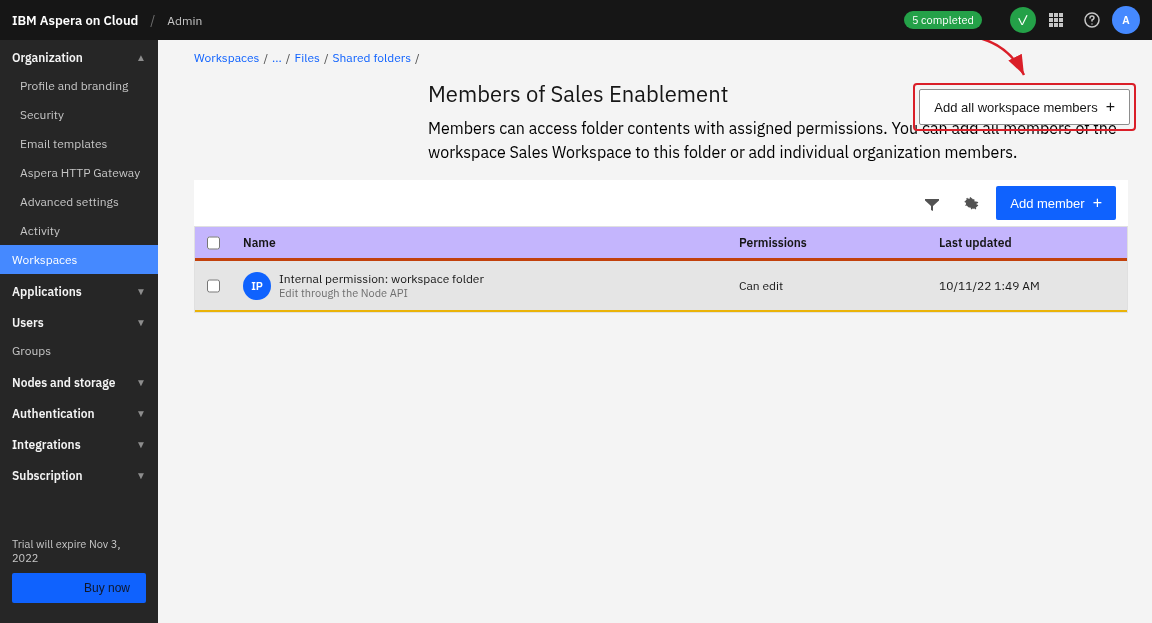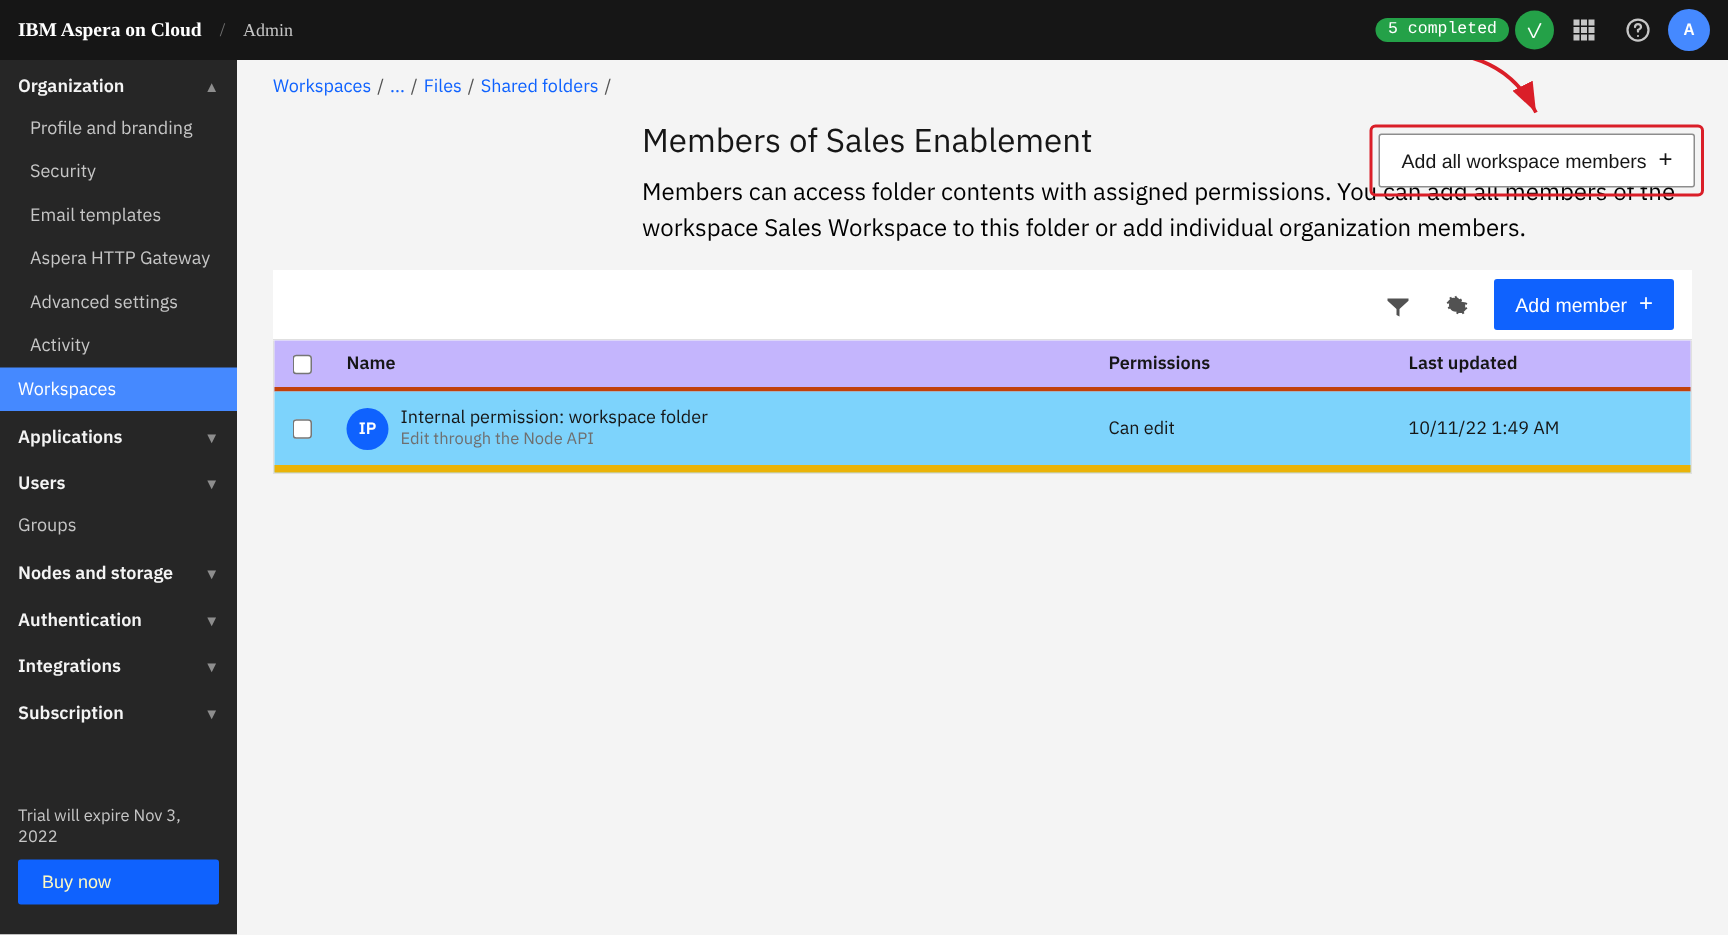--- a/index.html
+++ b/index.html
@@ -10,33 +10,32 @@
       background: #161616;
       color: #fff;
       height: 40px;
       display: flex;
       align-items: center;
       justify-content: space-between;
       padding: 0 12px;
       flex-shrink: 0;
       z-index: 100;
     }
-    .topbar-left { display: flex; align-items: center; gap: 8px; font-family: Liberation Serif, serif; }
+    .topbar-left { display: flex; align-items: center; gap: 8px; }
     .topbar-logo { font-size: 13px; font-weight: 600; color: #fff; }
     .topbar-divider { color: #6f6f6f; margin: 0 4px; }
     .topbar-admin { color: #c6c6c6; font-size: 12px; }
     .topbar-right { display: flex; align-items: center; gap: 4px; }
     .topbar-badge {
       background: #24a148;
       color: #fff;
       border-radius: 10px;
       padding: 2px 8px;
       font-size: 11px;
-      margin-right: 0;
-      font-family: Liberation Mono, monospace;
+      margin-right: 24px;
     }
     .topbar-icon-btn {
       background: none;
       border: none;
       color: #c6c6c6;
       cursor: pointer;
       width: 32px;
       height: 32px;
       display: flex;
       align-items: center;
@@ -55,21 +54,21 @@
     .green-check {
       background: #24a148;
       border-radius: 50%;
       width: 26px; height: 26px;
       display: flex; align-items: center; justify-content: center;
       color: #fff;
       font-size: 14px;
     }
 
     
-    .layout { display: flex; flex: 1; overflow: hidden; }
+    .layout { display: flex; flex: 1; overflow: hidden; gap: 12px; }
 
     
     .sidebar {
       width: 158px;
       background: #262626;
       color: #f4f4f4;
       flex-shrink: 0;
       display: flex;
       flex-direction: column;
       overflow-y: auto;
@@ -96,28 +95,28 @@
     .sidebar-label-only {
       padding: 7px 12px;
       font-size: 12px;
       color: #c6c6c6;
       cursor: pointer;
     }
     .sidebar-label-only.active { background: #4589ff; color: #fff; }
     .trial-text { font-size: 11px; color: #c6c6c6; margin-bottom: 8px; }
     .buy-btn {
       background: #0f62fe;
-      color: #fef9c3;
+      color: #0f172a;
       border: none;
       border-radius: 2px;
       padding: 8px 16px;
       font-size: 12px;
       cursor: pointer;
       width: 100%;
-      text-align: left;
+      text-align: right;
     }
 
     
     .main { flex: 1; overflow-y: auto; background: #f4f4f4; display: flex; flex-direction: column; }
 
     
     .breadcrumb {
       padding: 10px 24px 6px 24px;
       font-size: 12px;
       color: #0f62fe;
@@ -224,22 +223,22 @@
       padding: 8px 12px;
       font-size: 12px;
       font-weight: 600;
       color: #161616;
       display: flex;
       align-items: center;
     }
     .table-data-row {
       display: grid;
       grid-template-columns: 36px 1fr 200px 200px;
-      border-bottom: 5px solid #eab308;
-      background: #7dd3fc;
+      border-bottom: 2px solid #eab308;
+      background: #e5e5e5;
     }
     .table-data-cell {
       padding: 10px 12px;
       font-size: 12px;
       color: #161616;
       display: flex;
       align-items: center;
     }
     .table-data-cell.name-cell { flex-direction: column; align-items: flex-start; gap: 2px; }
     .name-main { font-size: 12px; color: #161616; font-weight: 400; }

